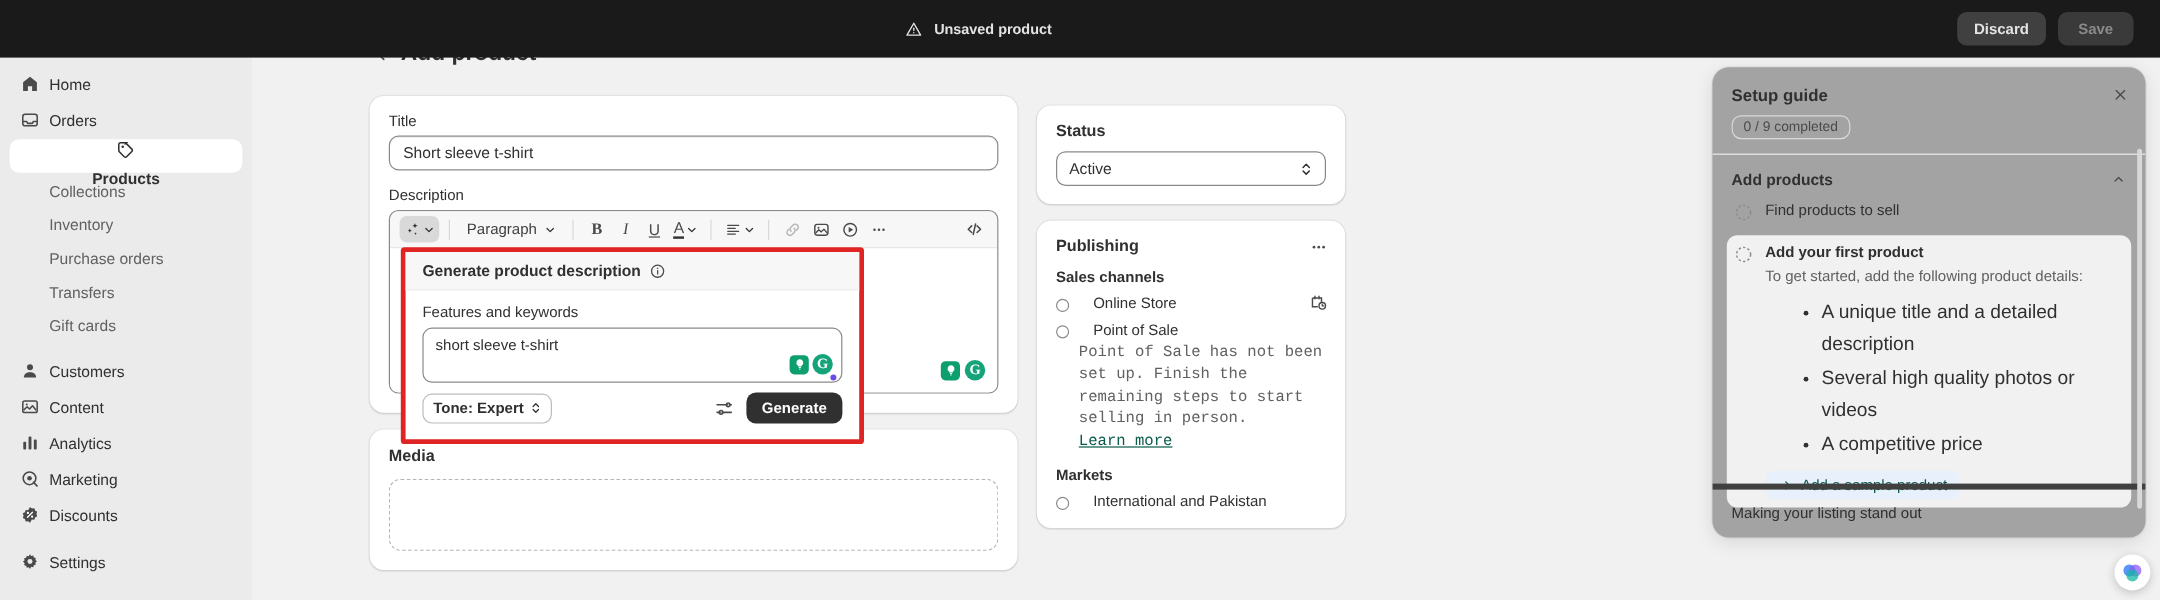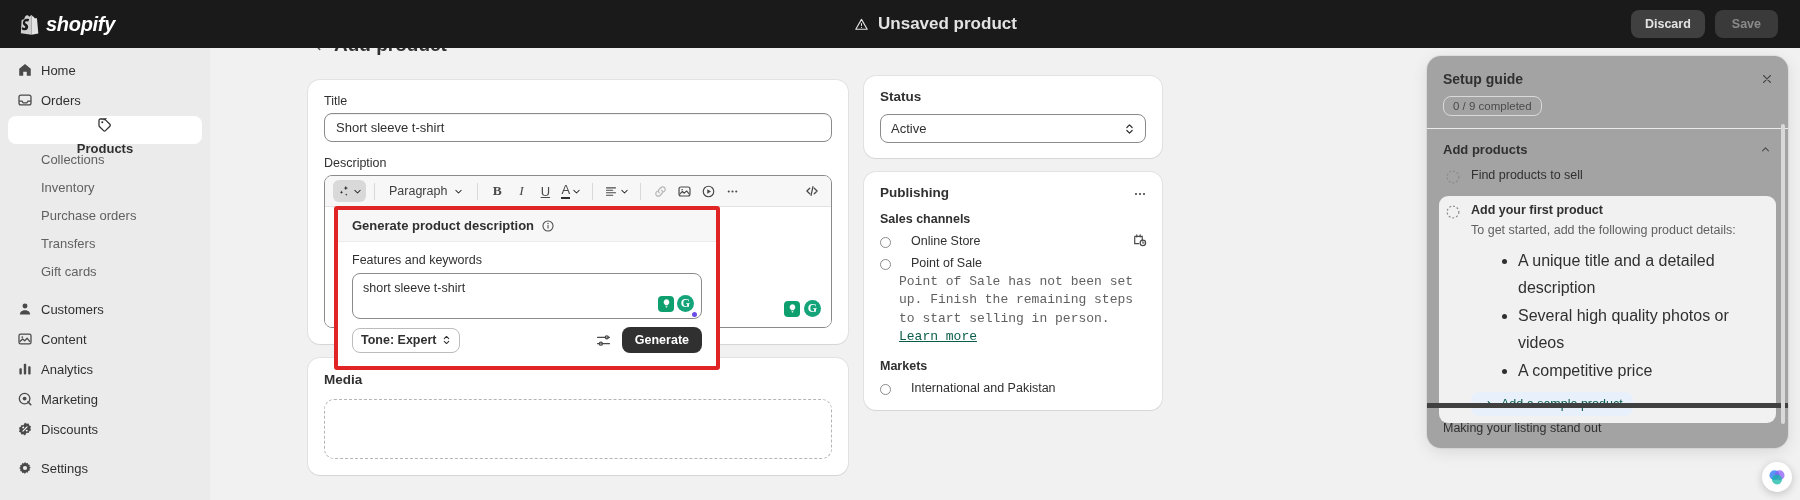--- a/index.html
+++ b/index.html
@@ -15,21 +15,21 @@
 
   
   .topbar {
     position: absolute; top: 0; left: 0; width: 1800px; height: 48px;
     background: #1a1a1a; display: flex; align-items: center; z-index: 40;
   }
   .logo-wrap { width: 240px; display: flex; align-items: center; padding-left: 20px; gap: 6px; }
   .logo-bag { width: 20px; height: 22px; flex: 0 0 auto; }
   .logo-text { color: #fff; font-size: 20px; font-style: italic; font-weight: 700; letter-spacing: -0.3px; }
   .topbar-center { flex: 1; display: flex; justify-content: center; align-items: center; gap: 9px; }
-  .unsaved-text { color: #e3e3e3; font-size: 17px; font-weight: 700; }
+  .unsaved-text { color: #e3e3e3; font-size: 12px; font-weight: 700; }
   .warn-ico { width: 15px; height: 15px; }
   .topbar-right { display: flex; align-items: center; gap: 10px; padding-right: 22px; }
   .btn-discard {
     background: #404040; color: #e3e3e3; font-size: 12.5px; font-weight: 700;
     border: none; border-radius: 8px; padding: 7px 14px; cursor: pointer;
   }
   .btn-save {
     background: #3a3a3a; color: #8a8a8a; font-size: 12.5px; font-weight: 700;
     border: none; border-radius: 8px; padding: 7px 17px; cursor: default;
   }
@@ -152,21 +152,21 @@
   }
 
   
   .card-media { margin-top: 14px; padding: 14px 16px 16px 16px; }
   .media-title { font-size: 13.5px; font-weight: 700; color: #303030; }
   .media-drop {
     margin-top: 12px; height: 60px; border: 1px dashed #b5b5b5; border-radius: 10px;
   }
 
   
-  .col-right { position: absolute; left: 864px; top: 76px; width: 298px; }
+  .col-right { position: absolute; left: 864px; top: 88px; width: 257px; }
   .card-pad { padding: 13px 16px 15px 16px; }
   .sec-title { font-size: 13.5px; font-weight: 700; color: #303030; }
   .select-box {
     margin-top: 10px; width: 100%; height: 29px; border: 1px solid #8a8a8a; border-radius: 8px;
     display: flex; align-items: center; justify-content: space-between;
     padding: 0 10px; font-size: 13px; color: #303030; background: #fff; cursor: pointer;
   }
   .pub-card { margin-top: 14px; padding: 13px 16px 15px 16px; position: relative; }
   .dots-ico { position: absolute; right: 14px; top: 14px; cursor: pointer; color: #4a4a4a; }
   .pub-sub { font-size: 12.5px; font-weight: 700; color: #303030; margin-top: 12px; }
@@ -219,28 +219,20 @@
     border-radius: 50%; background: #fff; box-shadow: 0 2px 8px rgba(0,0,0,.2);
     display: flex; align-items: center; justify-content: center; cursor: pointer;
   }
 </style>
 </head>
 <body>
 
 <div class="app">
 
   <div class="topbar">
-    <div class="logo-wrap">
-      <svg class="logo-bag" viewBox="0 0 24 26">
-        <path d="M14.6 2.2c-.3-.2-.7-.2-1 0L11 4.2c-.6-1.3-1.6-2-2.7-1.8C6.4 2.7 5.4 5 5 7.3l-2.3.7c-.7.2-.7.3-.8 1L1 24l13 2V2.2z" fill="#cfcfcf"></path>
-        <path d="M14 2.2V26l8-1.7L20.4 6.6c0-.2-.2-.4-.4-.4l-2.2-.2-1.6-1.6c-.2-.2-.5-.3-.8-.3L14 2.2z" fill="#e3e3e3"></path>
-        <path d="M9.8 10.3s-.9-.5-2-.5c-1.6 0-1.7 1-1.7 1.3 0 1.4 3.7 1.9 3.7 5.2 0 2.6-1.6 4.2-3.8 4.2-2.6 0-4-1.6-4-1.6l.7-2.3s1.4 1.2 2.6 1.2c.8 0 1.1-.6 1.1-1.1 0-1.8-3-1.9-3-4.9 0-2.5 1.8-5 5.5-5 1.4 0 2.1.4 2.1.4l-1.2 3.1z" fill="#1a1a1a"></path>
-      </svg>
-      <span class="logo-text">shopify</span>
-    </div>
 
     <div class="topbar-center">
       <svg class="warn-ico" viewBox="0 0 20 20">
         <path d="M10 3.2 2.4 16.3h15.2L10 3.2z" fill="none" stroke="#e3e3e3" stroke-width="1.5" stroke-linejoin="round"></path>
         <rect x="9.3" y="8" width="1.4" height="4" rx=".7" fill="#e3e3e3"></rect>
         <circle cx="10" cy="13.7" r=".8" fill="#e3e3e3"></circle>
       </svg>
       <span class="unsaved-text">Unsaved product</span>
     </div>
 

